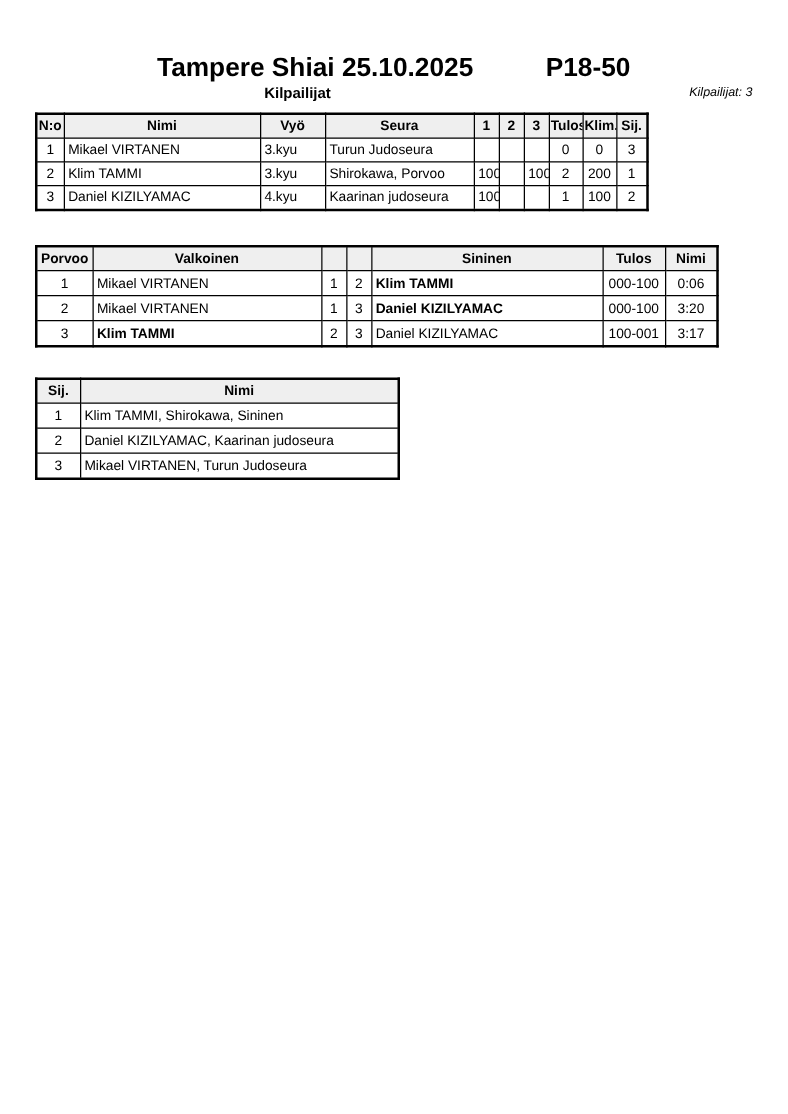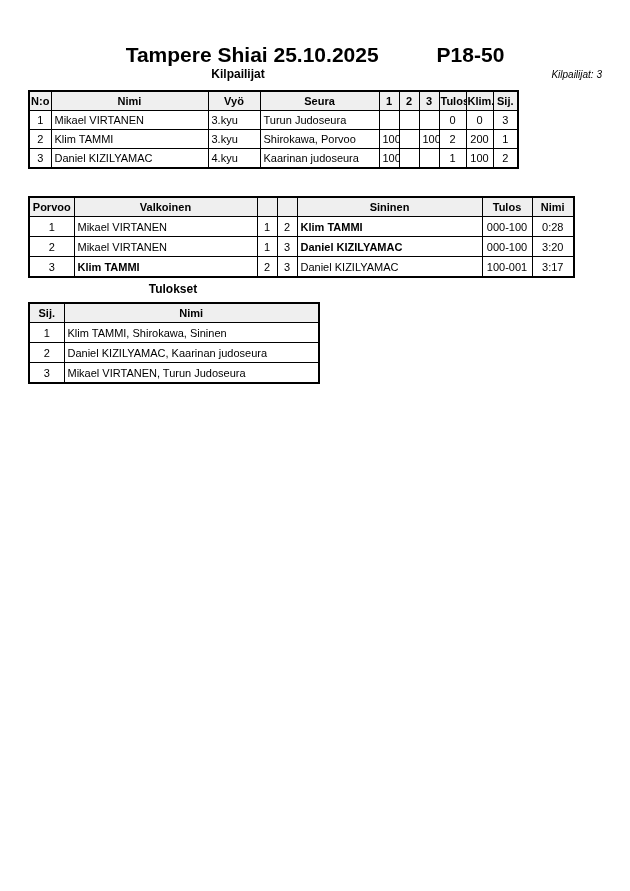--- a/index.html
+++ b/index.html
@@ -131,21 +131,21 @@
       </tr>
     </thead>
     <tbody>
       <tr>
         <td class="ac">1</td>
         <td class="name">Mikael VIRTANEN</td>
         <td class="num">1</td>
         <td class="num">2</td>
         <td class="name bold">Klim TAMMI</td>
         <td class="ac">000-100</td>
-        <td class="ac">0:28</td>
+        <td class="ac">0:06</td>
       </tr>
       <tr>
         <td class="ac">2</td>
         <td class="name">Mikael VIRTANEN</td>
         <td class="num">1</td>
         <td class="num">3</td>
         <td class="name bold">Daniel KIZILYAMAC</td>
         <td class="ac">000-100</td>
         <td class="ac">3:20</td>
       </tr>
@@ -154,21 +154,20 @@
         <td class="name bold">Klim TAMMI</td>
         <td class="num">2</td>
         <td class="num">3</td>
         <td class="name">Daniel KIZILYAMAC</td>
         <td class="ac">100-001</td>
         <td class="ac">3:17</td>
       </tr>
     </tbody>
   </table>
 
-  <div class="section-label label-tulokset">Tulokset</div>
 
   <table class="doc t-tulokset">
     <colgroup>
         <col style="width:35px">
         <col style="width:255px">
       </colgroup>
     <thead>
       <tr>
         <th>Sij.</th>
         <th>Nimi</th>

